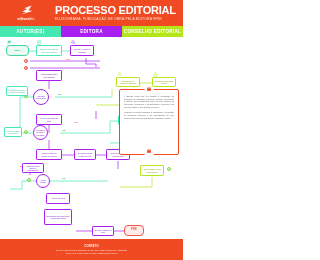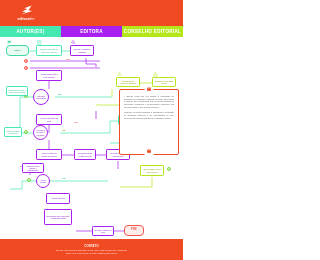--- a/index.html
+++ b/index.html
@@ -166,20 +166,24 @@
 
   <div class="header">
     <div class="logo">
       <div class="logo-mark">
         <svg width="13" height="11" viewBox="0 0 13 11">
           <path d="M11.6 0.6 L4.2 3.2 L7.4 4.0 L2.0 6.4 L6.0 6.9 L1.2 9.4 L12.2 6.0 L8.4 5.2 Z" fill="#ffffff"></path>
         </svg>
       </div>
       <div class="logo-word"><span>editora</span><span class="thin">ifrn</span></div>
     </div>
+    <div class="title-block">
+      <div class="title">PROCESSO EDITORIAL</div>
+      <div class="subtitle">FLUXOGRAMA: PUBLICAÇÃO DE OBRA PELA EDITORA IFRN</div>
+    </div>
   </div>
 
   <div class="lanes">
     <div class="lane lane-a">AUTOR(ES)</div>
     <div class="lane lane-b">EDITORA</div>
     <div class="lane lane-c">CONSELHO EDITORIAL</div>
   </div>
 
   <div class="canvas">
 

